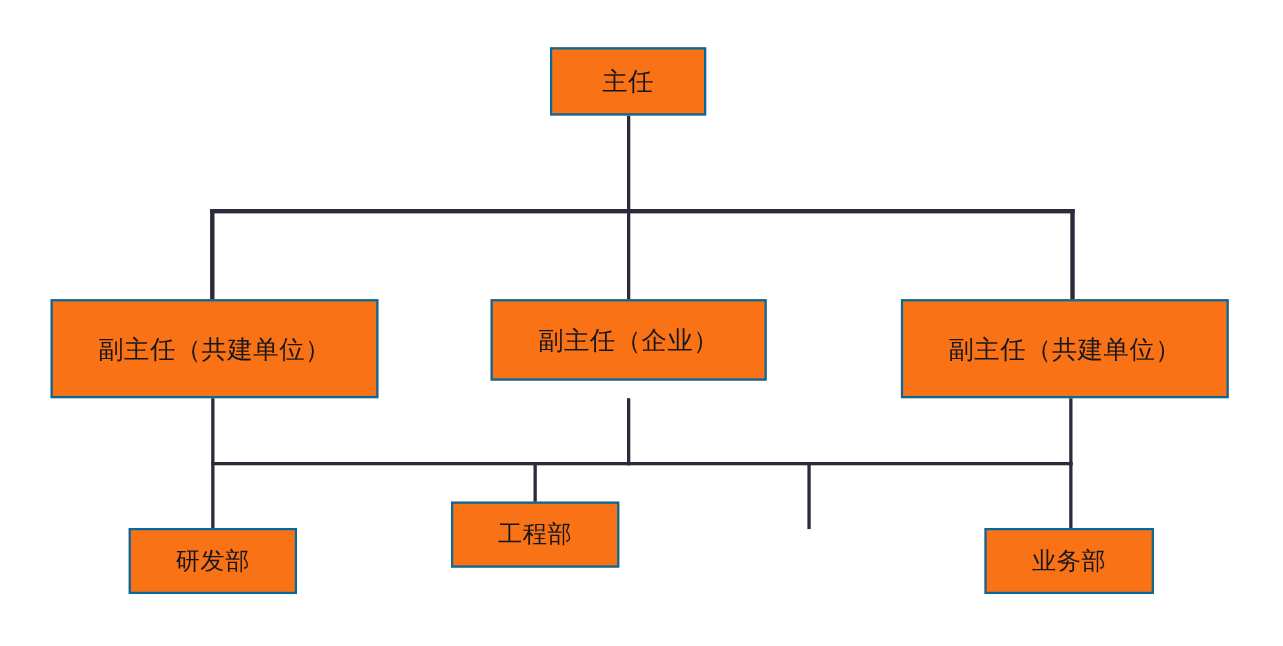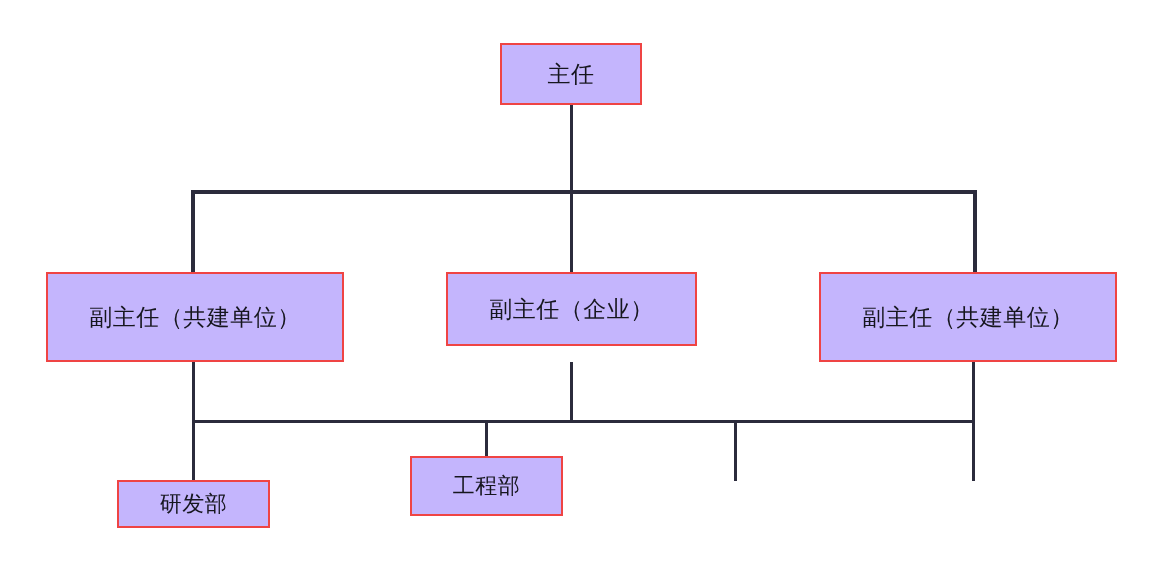--- a/index.html
+++ b/index.html
@@ -11,22 +11,22 @@
     position: relative;
     width: 1166px;
     height: 587px;
     background: #ffffff;
     overflow: hidden;
     font-family: "DejaVu Sans", "Liberation Sans", sans-serif;
   }
   .node {
     position: absolute;
     box-sizing: border-box;
-    background: #c4b5fd;
-    border: 2px solid #ef4444;
+    background: #f97316;
+    border: 2px solid #0369a1;
     display: flex;
     align-items: center;
     justify-content: center;
     color: #16161e;
     font-size: 23px;
     letter-spacing: 0.5px;
     white-space: nowrap;
     z-index: 3;
   }
   .node.small { font-size: 22px; }
@@ -71,20 +71,23 @@
   <div class="conn v" style="left:570px; top:362px; width:3px; height:61px;"></div>
   <div class="conn v" style="left:972px; top:362px; width:3px; height:61px;"></div>
 
   <div class="conn h" style="left:192px; top:420px; width:783px; height:3px;"></div>
 
   <div class="conn v" style="left:192px; top:420px; width:3px; height:61px;"></div>
   <div class="conn v" style="left:485px; top:420px; width:3px; height:61px;"></div>
   <div class="conn v" style="left:734px; top:420px; width:3px; height:61px;"></div>
   <div class="conn v" style="left:972px; top:420px; width:3px; height:61px;"></div>
 
-  <div class="node small" style="left:117px; top:480px; width:153px; height:48px;">
+  <div class="node small" style="left:117px; top:480px; width:153px; height:60px;">
     <span>研发部</span>
   </div>
   <div class="node small" style="left:410px; top:456px; width:153px; height:60px;">
     <span>工程部</span>
   </div>
+  <div class="node small" style="left:895px; top:480px; width:154px; height:60px;">
+    <span>业务部</span>
+  </div>
 
 </div>
 
 </body></html>

